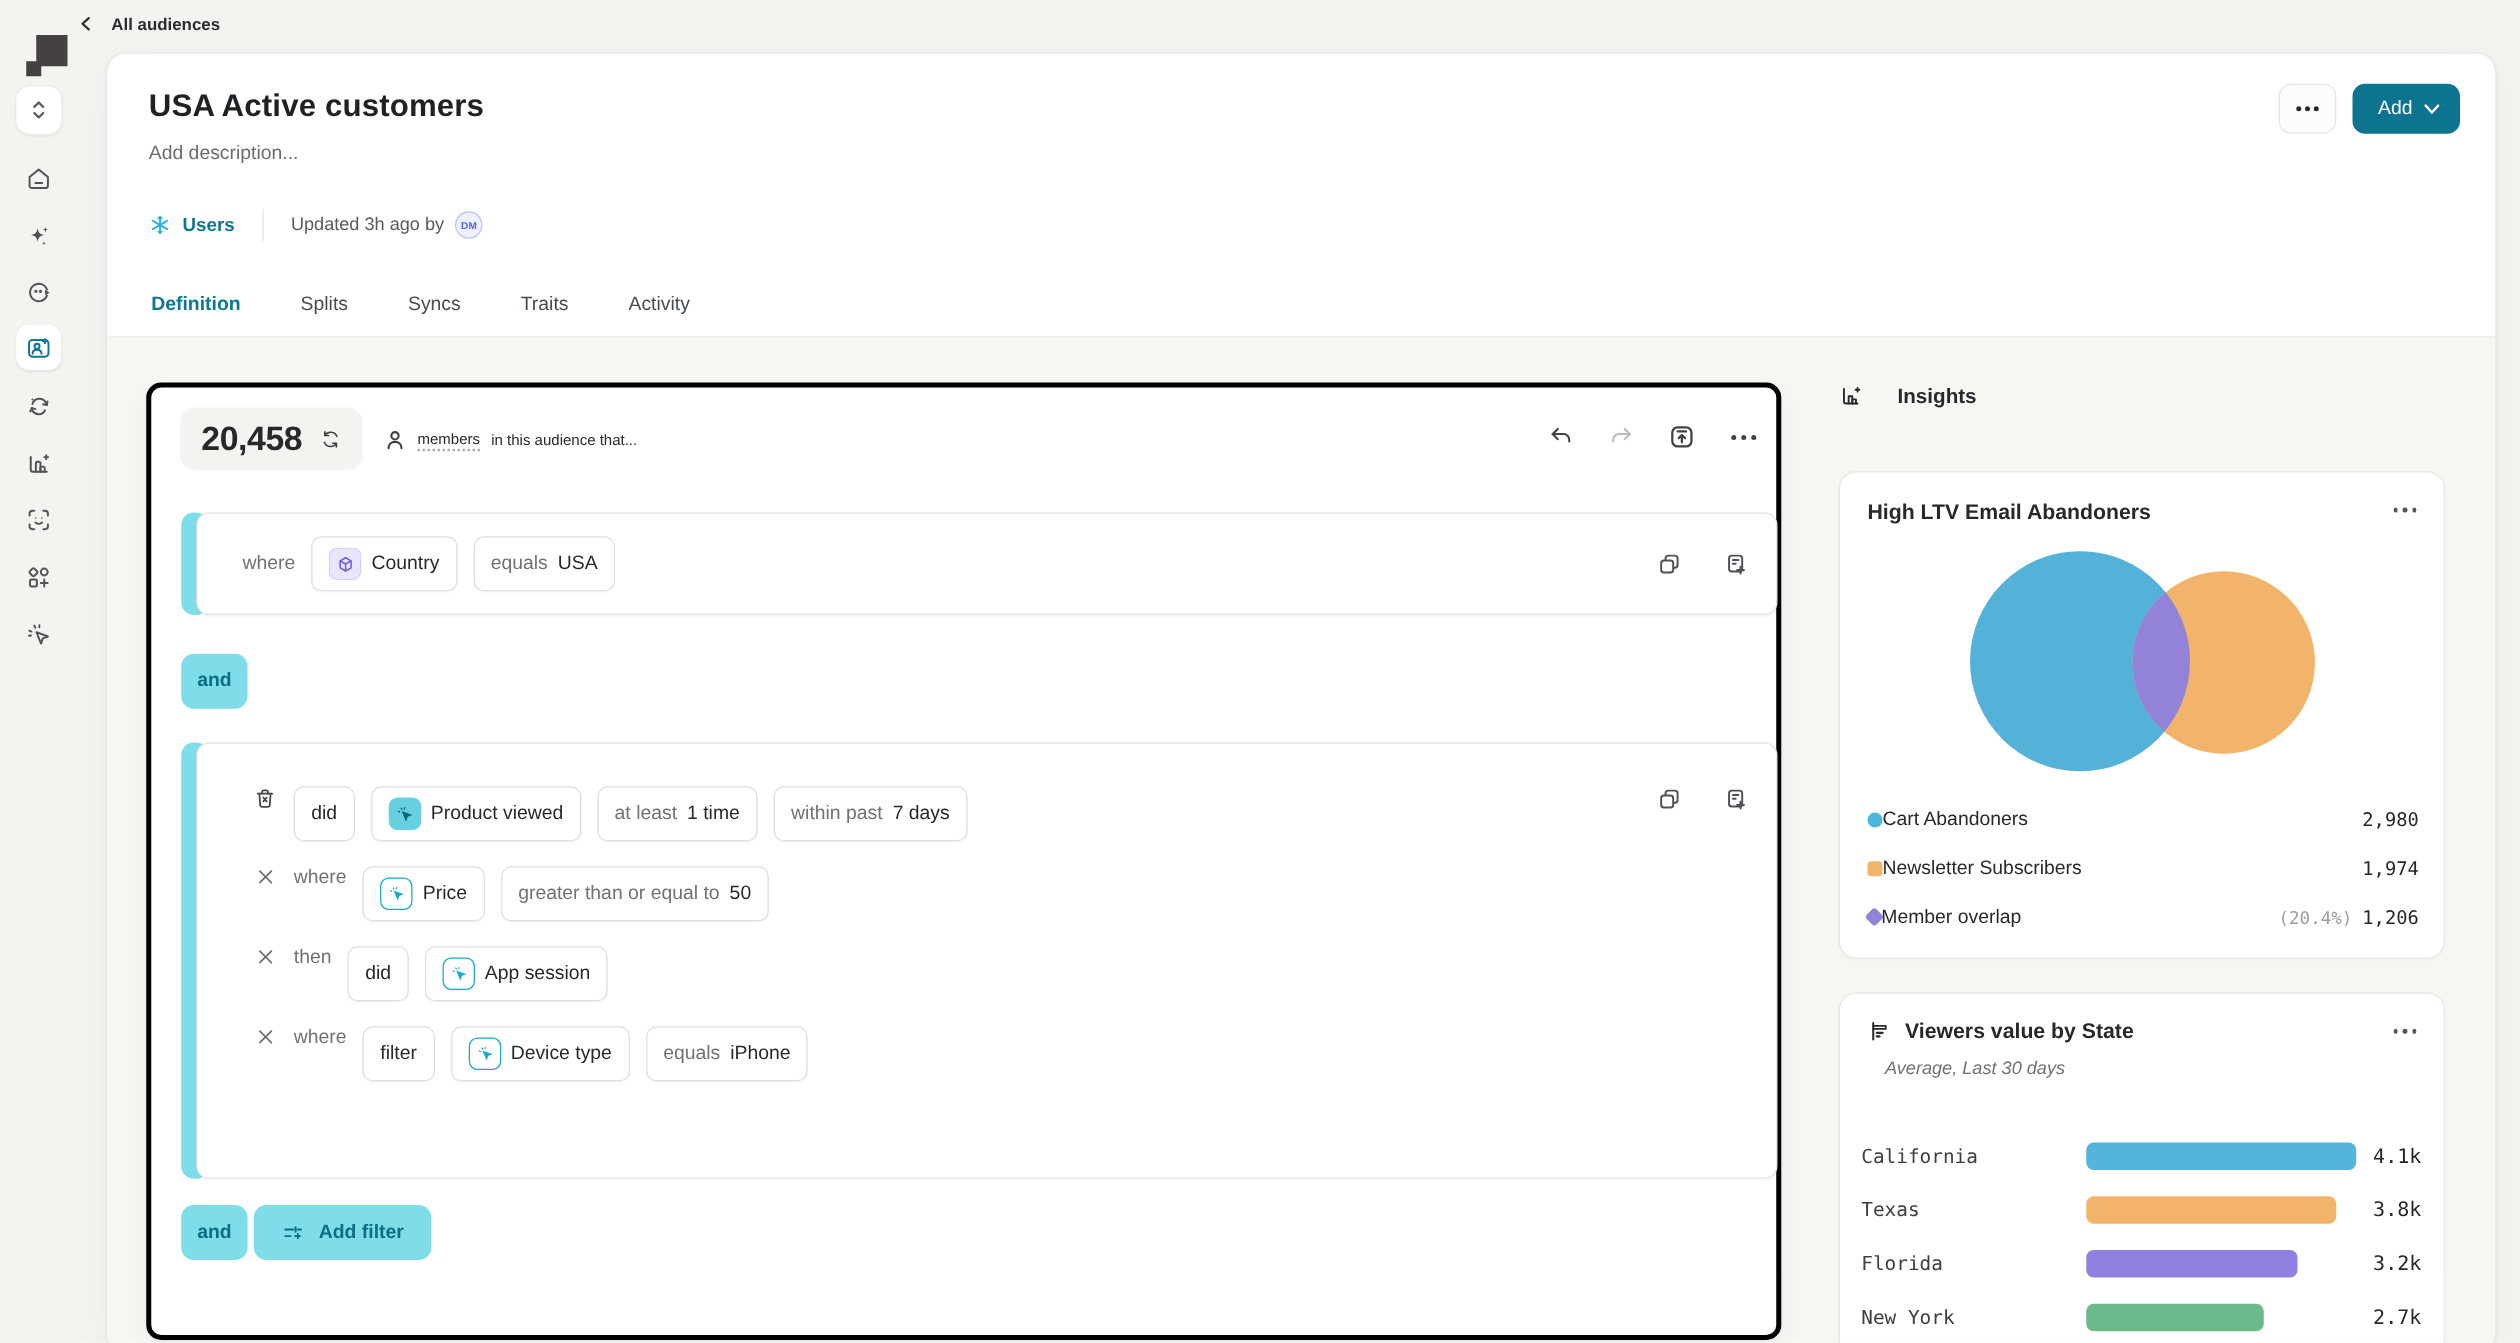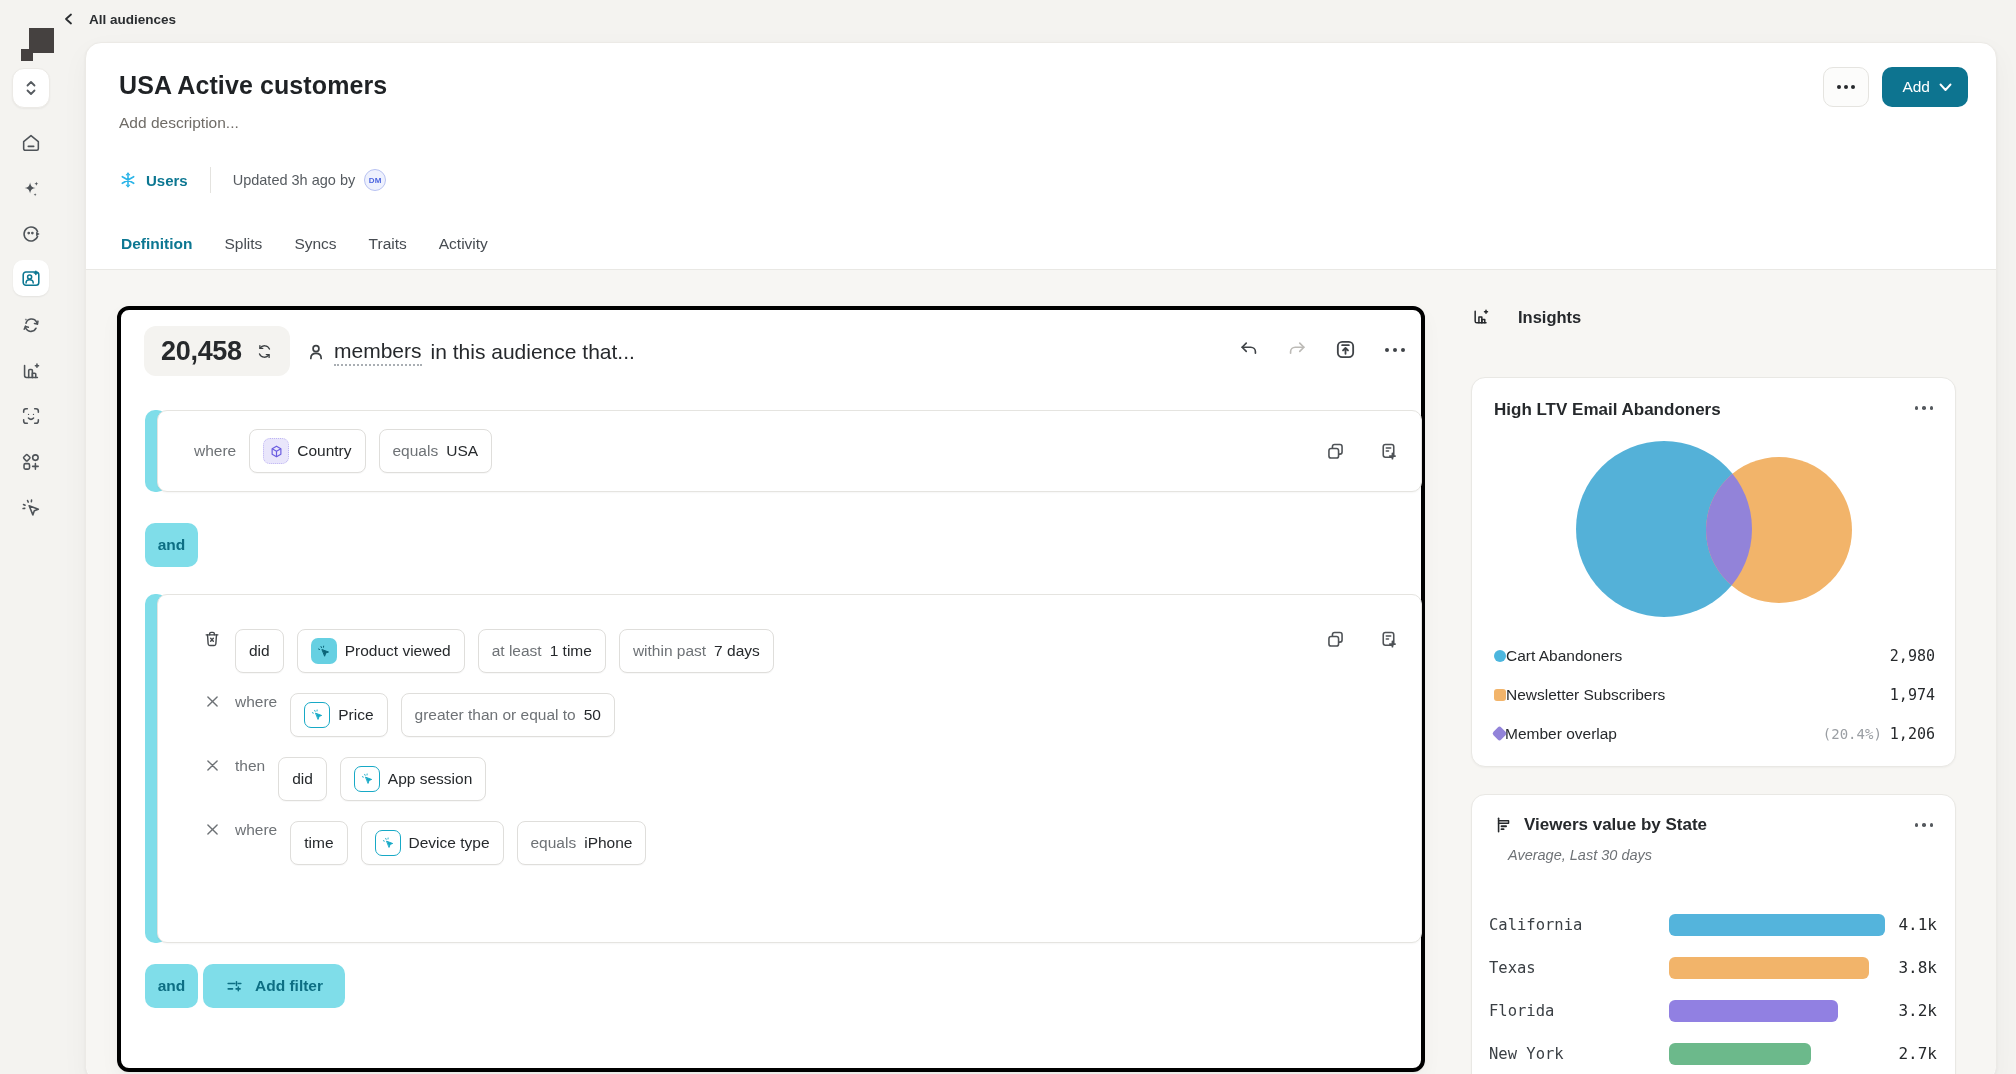--- a/index.html
+++ b/index.html
@@ -29,21 +29,21 @@
   .main-card { position:absolute; left:85px; top:42px; width:1912px; height:1040px; background:#fff;
     border:1px solid #eceae6; border-radius:16px; box-shadow:0 1px 3px rgba(0,0,0,.05), 0 10px 28px rgba(0,0,0,.04); }
   .page-title { position:absolute; left:33px; top:28px; font-size:25px; font-weight:700; letter-spacing:.1px; color:#1f2225; }
   .page-desc { position:absolute; left:33px; top:71px; font-size:15.5px; color:#6f6b66; cursor:text; }
   .meta-row { position:absolute; left:33px; top:124px; height:26px; display:flex; align-items:center; }
   .source-chip { display:flex; align-items:center; gap:9px; font-size:15px; font-weight:700; color:#0c7792; cursor:pointer; }
   .meta-div { width:1px; height:26px; background:#e4e3df; margin:0 22px; }
   .updated { font-size:14.5px; color:#565b60; }
   .avatar { width:22px; height:22px; margin-left:9px; border-radius:50%; background:#eef1fd; border:1px solid #b8c2f2;
     display:flex; align-items:center; justify-content:center; font-size:8px; font-weight:700; color:#4a63de; letter-spacing:.3px; }
-  .tabs { position:absolute; left:33px; top:186px; right:0; height:41px; display:flex; gap:28px; border-bottom:0; }
+  .tabs { position:absolute; left:33px; top:186px; right:0; height:41px; display:flex; gap:44px; border-bottom:0; }
   .tabs-divider { position:absolute; left:0; top:226px; width:100%; height:1px; background:#e9e8e4; }
   .tab { position:relative; font-size:15.5px; color:#474c52; padding:6px 2px; cursor:pointer; }
   .tab.active { color:#0c7792; font-weight:700; }
   .tab.active::after { content:""; position:absolute; left:0; right:0; bottom:-6px; height:3px; border-radius:2px; background:#0c7792; }
 
   .hdr-actions { position:absolute; right:28px; top:24px; display:flex; gap:13px; align-items:center; }
   .more-btn { width:46px; height:40px; background:#fcfcfb; border:1px solid #e5e4e0; border-radius:10px; cursor:pointer;
     display:flex; align-items:center; justify-content:center; gap:3px; }
   .more-btn i, .dots i { width:4px; height:4px; border-radius:50%; background:#26292c; display:block; }
   .add-btn { height:40px; padding:0 16px 0 20px; background:#0d7490; color:#fff; border:none; border-radius:10px;
@@ -52,21 +52,21 @@
   
   .canvas { position:absolute; left:0; top:227px; right:0; bottom:0; background:#f7f6f3; border-radius:0 0 16px 16px; }
 
   
   .builder { position:absolute; left:31px; top:36px; width:1308px; height:766px; background:#fff;
     border:4px solid #000000; border-radius:12px; box-shadow:0 1px 2px rgba(0,0,0,.04), 0 8px 20px rgba(0,0,0,.04); }
   .count-pill { position:absolute; left:23px; top:16px; height:50px; padding:0 17px; background:#f4f3f0; border-radius:12px;
     display:flex; align-items:center; gap:14px; }
   .count-num { font-size:27px; font-weight:700; color:#26292c; letter-spacing:-.3px; }
   .refresh { display:flex; cursor:pointer; color:#3c4043; }
-  .members-line { position:absolute; left:186px; top:29px; height:26px; display:flex; align-items:center; gap:9px; font-size:21px; color:#26292c; }
+  .members-line { position:absolute; left:186px; top:29px; height:26px; display:flex; align-items:center; gap:9px; font-size:12px; color:#26292c; }
   .members-word { border-bottom:2px dotted #a9aeb3; padding-bottom:1px; cursor:pointer; }
   .builder-icons { position:absolute; right:14px; top:28px; display:flex; align-items:center; gap:26px; }
   .ibtn { cursor:pointer; display:flex; color:#3f4347; }
   .ibtn.disabled { color:#bcbab6; cursor:default; }
   .dots { display:flex; gap:4px; cursor:pointer; padding:4px 2px; }
 
   .row-wrap { position:absolute; left:24px; width:1277px; }
   .accent { position:absolute; left:0; top:0; bottom:0; width:22px; border-radius:10px; background:#7fdde9; }
   .rowcard { position:absolute; left:12px; right:0; top:0; bottom:0; background:#fff; border:1px solid #e5e4e0;
     border-radius:10px; box-shadow:0 1px 2px rgba(0,0,0,.04); }
@@ -450,21 +450,21 @@
                 </button>
               </div>
 
               <div class="crow grow">
                 <span class="xicon">
                     <svg width="17" height="17" viewBox="0 0 24 24" fill="none" stroke="#6e7276" stroke-width="2" stroke-linecap="round">
                       <path d="M5.5 5.5 L18.5 18.5 M18.5 5.5 L5.5 18.5"></path>
                     </svg>
                   </span>
                 <span class="kw">where</span>
-                <button class="cbtn">time</button>
+                <button class="cbtn">filter</button>
                 <button class="cbtn">
                   <span class="evicon outline">
                     <svg width="14" height="14" viewBox="0 0 24 24" fill="currentColor" stroke="currentColor" stroke-width="1.6" stroke-linecap="round">
                         <path d="M10 9 L20 12.8 L15.6 14.4 L14 19 Z"></path>
                         <path d="M8 4 L8.8 5.8 M4 8 L5.8 8.8 M12.2 3.4 L12 5.2" fill="none"></path>
                       </svg>
                   </span>
                   <span>Device type</span>
                 </button>
                 <button class="cbtn">

